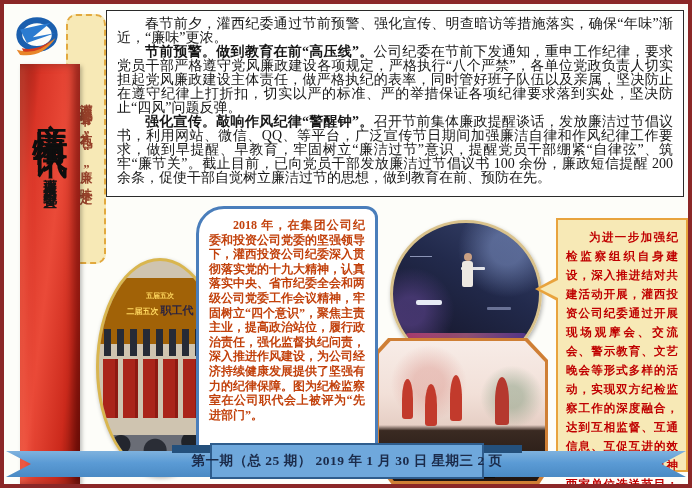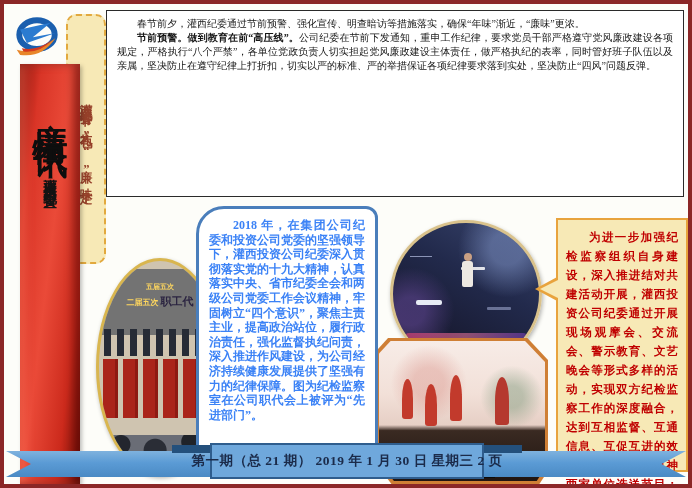--- a/index.html
+++ b/index.html
@@ -30,50 +30,50 @@
     font-size:34px;font-weight:700;color:#0e0e0e;letter-spacing:7px;line-height:1;
   }
   .banner-byline{
     writing-mode:vertical-rl;text-orientation:upright;margin-top:10px;
     font-size:13.5px;font-weight:700;color:#141414;letter-spacing:2px;line-height:1;
   }
   
   .article-box{
     position:absolute;left:102px;top:6px;width:578px;height:187px;box-sizing:border-box;
     background:#ffffff;border:1px solid #2a2a2a;padding:6px 10px 5px;
-    font-size:10px;line-height:14px;color:#161616;text-align:justify;
+    font-size:14px;line-height:14px;color:#161616;text-align:justify;
   }
   .article-box p{margin:0;text-indent:2em;}
   .article-box .lead{font-weight:700;}
   
   .oval-photo{
     position:absolute;left:92px;top:254px;width:122px;height:212px;z-index:2;
     border:3px solid #d9b64f;border-radius:50%;overflow:hidden;background:#cfc4b0;
     box-shadow:1px 2px 4px rgba(0,0,0,.3);
   }
-  .op-banner{position:absolute;top:8px;left:0;right:0;height:31%;background:#737373;
+  .op-banner{position:absolute;top:17px;left:0;right:0;height:31%;background:#a16207;
     color:#ffd75e;text-align:center;padding-top:13px;box-sizing:border-box;
     font-size:7px;line-height:1.6;font-weight:700;}
   .op-b2{display:block;font-size:8px;}
   .op-title{color:#2a2340;font-size:11px;font-weight:700;}
   .op-people{position:absolute;top:32%;left:4%;right:4%;height:13%;
     background:repeating-linear-gradient(90deg,#262b36 0 7px,rgba(0,0,0,0) 7px 13px);}
   .op-pennants{position:absolute;top:46%;left:3%;right:3%;height:28%;
     background:repeating-linear-gradient(90deg,#aa241a 0 12px,#8e1a12 12px 15px,#cfc4b0 15px 20px);}
   .op-heads{position:absolute;bottom:0;left:0;right:0;height:18%;
     background:
       radial-gradient(circle at 18% 25%, #23262e 9px, rgba(0,0,0,0) 10px),
       radial-gradient(circle at 46% 40%, #2a2d36 11px, rgba(0,0,0,0) 12px),
       radial-gradient(circle at 76% 18%, #202329 10px, rgba(0,0,0,0) 11px),
       #6a6d76;}
   
   .bubble{
     position:absolute;left:192px;top:202px;width:182px;height:262px;box-sizing:border-box;z-index:3;
     background:#ffffff;border:3px solid #4a7ebb;border-radius:28px 12px 6px 6px;
-    padding:9px 10px;font-size:12px;font-weight:700;color:#3b82f6;
+    padding:9px 10px;font-size:12px;font-weight:700;color:#c2410c;
     line-height:14.6px;text-align:justify;text-indent:2em;
   }
   
   .singer-photo{
     position:absolute;left:386px;top:216px;width:146px;height:142px;z-index:2;
     border:3px solid #d9c28c;border-radius:50%;overflow:hidden;
     background:
       radial-gradient(circle at 78% 18%, rgba(125,145,195,.55) 0 10%, rgba(0,0,0,0) 30%),
       radial-gradient(circle at 12% 62%, rgba(95,70,145,.6) 0 9%, rgba(0,0,0,0) 28%),
       linear-gradient(210deg,#39456e 0%,#222a4c 40%,#1a1d36 70%,#2c2040 100%);
@@ -152,20 +152,21 @@
   </div>
 
   <div class="red-banner">
     <div class="banner-title">廉情快讯</div>
     <div class="banner-byline">——灌西投资公司纪委宣</div>
   </div>
 
   <div class="article-box">
     <p><b class="lead"></b><span>春节前夕，灌西纪委通过节前预警、强化宣传、明查暗访等措施落实，确保“年味”渐近，“廉味”更浓。</span></p>
     <p><b class="lead">节前预警。做到教育在前“高压线”。</b><span>公司纪委在节前下发通知，重申工作纪律，要求党员干部严格遵守党风廉政建设各项规定，严格执行“八个严禁”，各单位党政负责人切实担起党风廉政建设主体责任，做严格执纪的表率，同时管好班子队伍以及亲属，坚决防止在遵守纪律上打折扣，切实以严的标准、严的举措保证各项纪律要求落到实处，坚决防止“四风”问题反弹。</span></p>
+    <p><b class="lead">强化宣传。敲响作风纪律“警醒钟”。</b><span>召开节前集体廉政提醒谈话，发放廉洁过节倡议书，利用网站、微信、QQ、等平台，广泛宣传节日期间加强廉洁自律和作风纪律工作要求，做到早提醒、早教育，牢固树立“廉洁过节”意识，提醒党员干部绷紧“自律弦”、筑牢“廉节关”。截止目前，已向党员干部发放廉洁过节倡议书 100 余份，廉政短信提醒 200 余条，促使干部自觉树立廉洁过节的思想，做到教育在前、预防在先。</span></p>
   </div>
 
   <div class="oval-photo">
     <div class="op-banner">
       <span>五届五次</span>
       <span class="op-b2"><span>二届五次</span> <b class="op-title">职工代</b></span>
     </div>
     <div class="op-people"></div>
     <div class="op-pennants"></div>
     <div class="op-heads"></div>
@@ -197,16 +198,16 @@
   <div class="note-tail-inner"></div>
   <div class="note-box">
     <span>为进一步加强纪检监察组织自身建设，深入推进结对共建活动开展，灌西投资公司纪委通过开展现场观摩会、交流会、警示教育、文艺晚会等形式多样的活动，实现双方纪检监察工作的深度融合，达到互相监督、互通信息、互促互进的效果。图为神特、奥神两家单位选送节目：男生独唱《十年》、舞蹈《粉墨》。</span>
   </div>
 
   <div class="ribbon-left"></div>
   <div class="ribbon-right"></div>
   <div class="ribbon-fold-left"></div>
   <div class="ribbon-fold-right"></div>
   <div class="ribbon-center">
-    <span>第一期（总 21 期）  2019 年 1 月 30 日  星期三    2 页</span>
+    <span>第一期（总 25 期）  2019 年 1 月 30 日  星期三    2 页</span>
   </div>
 
 </div>
 
 </body></html>

